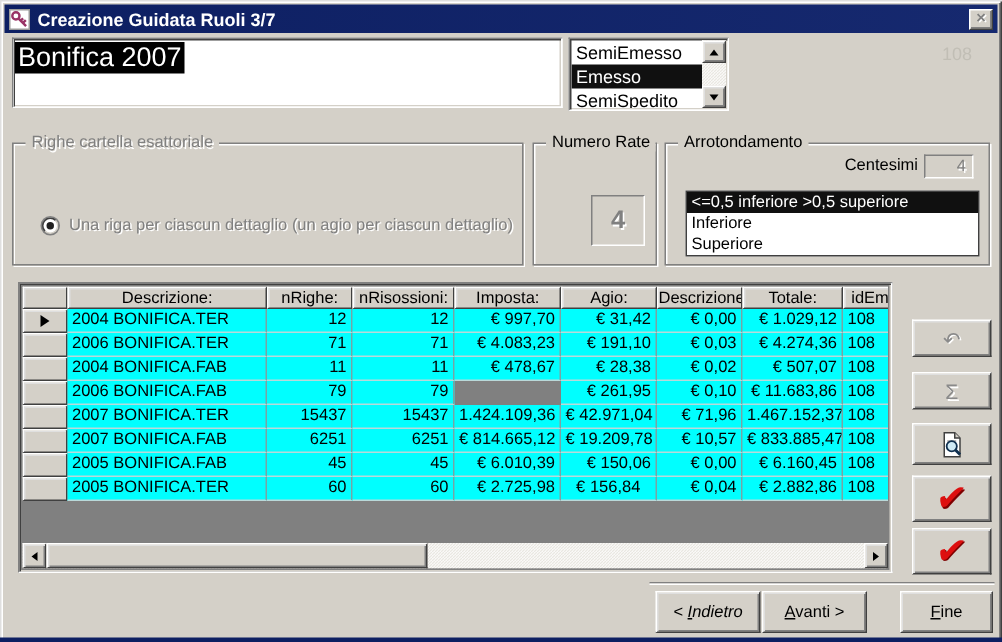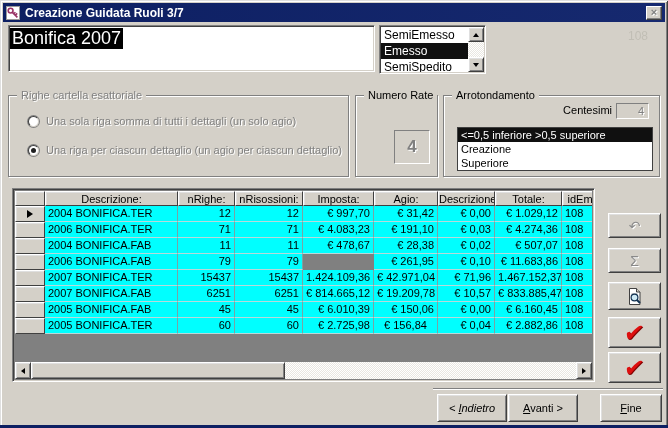--- a/index.html
+++ b/index.html
@@ -143,42 +143,38 @@
       <div class="sb-btn raised" style="bottom:0;top:auto;">
           <span class="tri tri-down"></span>
         </div>
     </div>
   </div>
 
   <div class="record-id">108</div>
 
   <div class="groupbox" style="left:8px;top:95px;width:341px;height:82px;">
     <span class="gb-label disabled-text">Righe cartella esattoriale</span>
-    <div class="radio-row" style="top:19px;">
-      <span class="radio"></span>
-      <span class="disabled-text">Una sola riga somma di tutti i dettagli (un solo agio)</span>
-    </div>
     <div class="radio-row" style="top:48px;">
       <span class="radio on"></span>
       <span class="disabled-text">Una riga per ciascun dettaglio (un agio per ciascun dettaglio)</span>
     </div>
   </div>
 
   <div class="groupbox" style="left:355px;top:95px;width:83px;height:82px;">
     <span class="gb-label">Numero Rate</span>
     <div class="rate-box disabled-text">4</div>
   </div>
 
   <div class="groupbox" style="left:443px;top:95px;width:217px;height:82px;">
     <span class="gb-label">Arrotondamento</span>
     <span class="cent-label">Centesimi</span>
     <div class="cent-field disabled-text">4</div>
     <div class="rnd-list">
       <div class="rli sel">&lt;=0,5 inferiore &gt;0,5 superiore</div>
-      <div class="rli">Creazione</div>
+      <div class="rli">Inferiore</div>
       <div class="rli">Superiore</div>
     </div>
   </div>
 
   <div class="grid">
     <div class="grid-inner">
       <div id="grid-table">
           <div class="grow head">
             <div class="gcell gsel" style="height: 15px;"></div>
             <div class="gcell ghead" style="width: 133px;">Descrizione:</div>

